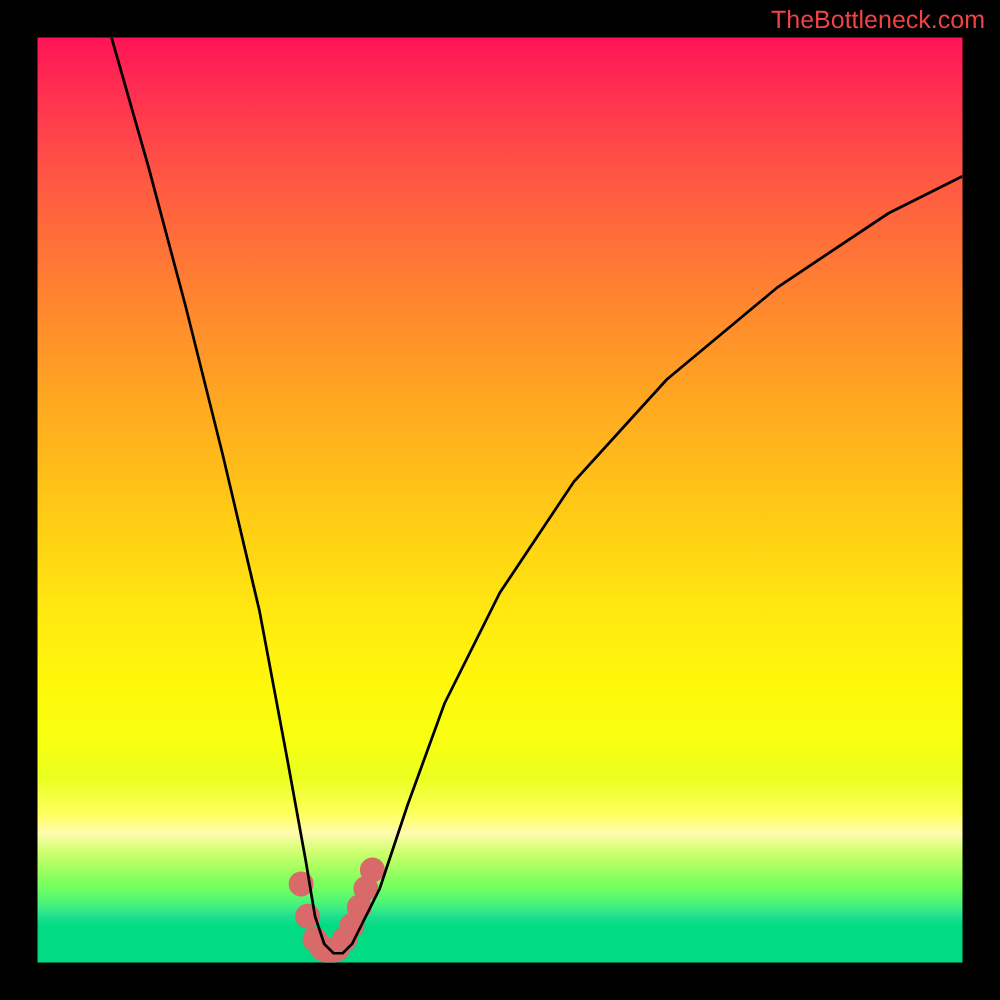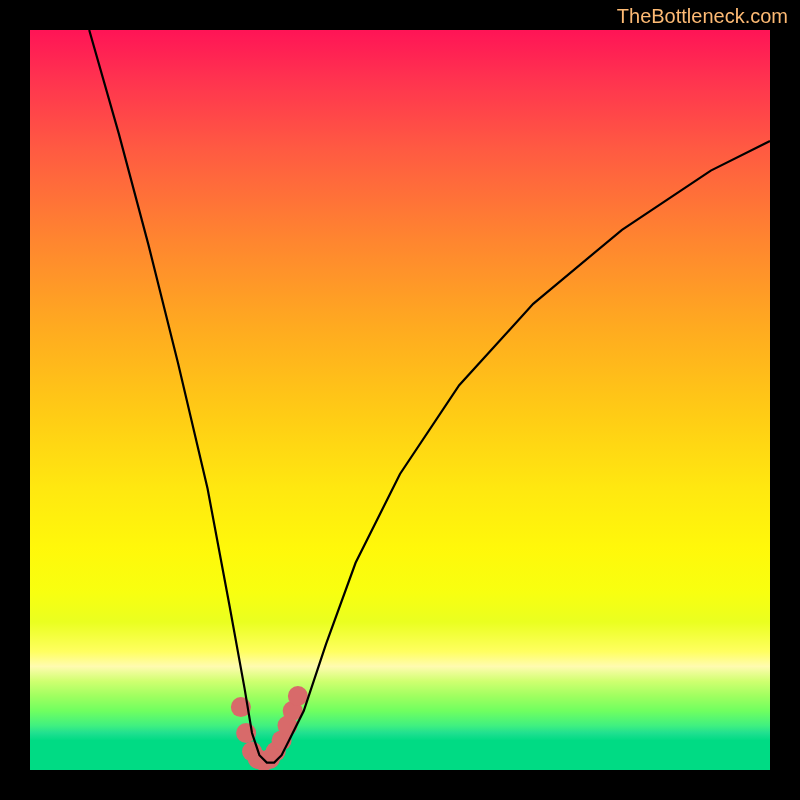--- a/index.html
+++ b/index.html
@@ -10,21 +10,21 @@
   .chart-container {
     width: 800px;
     height: 800px;
     position: relative;
     background: #000;
   }
   .watermark {
     position: absolute;
     top: 5px;
     right: 12px;
-    color: #fdba74;
+    color: #ef4444;
     font-family: Arial, sans-serif;
     font-size: 20px;
     z-index: 10;
   }
   .plot-area {
     position: absolute;
     left: 30px;
     top: 30px;
     width: 740px;
     height: 740px;

